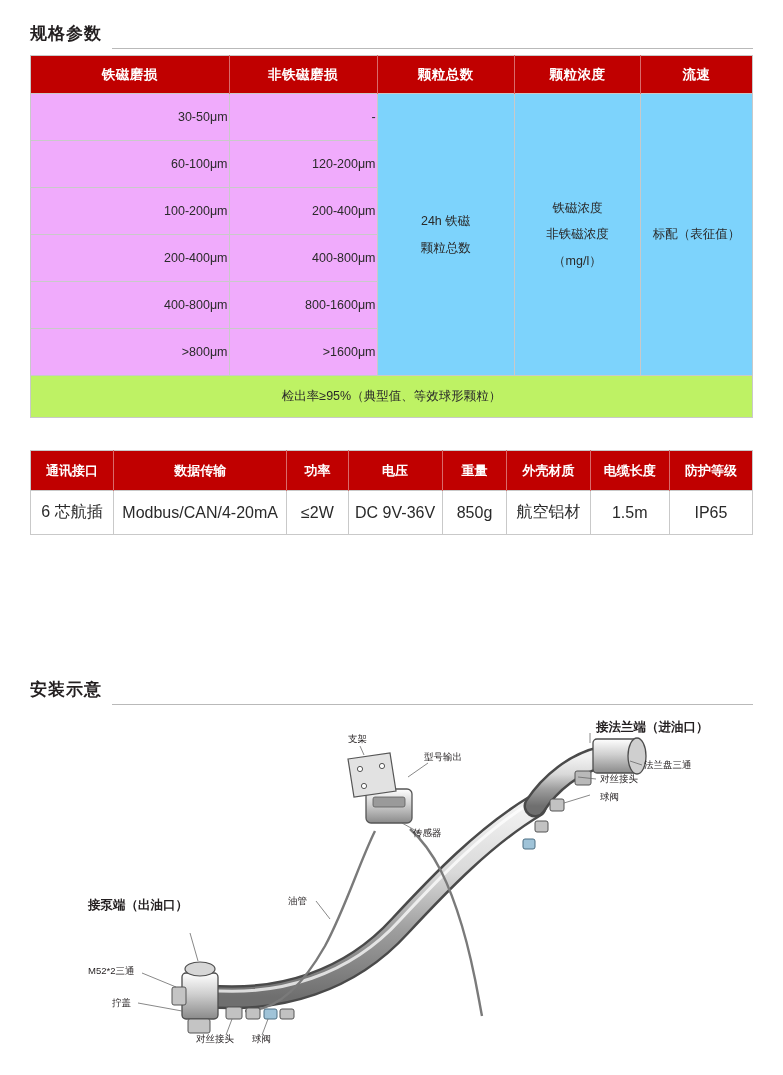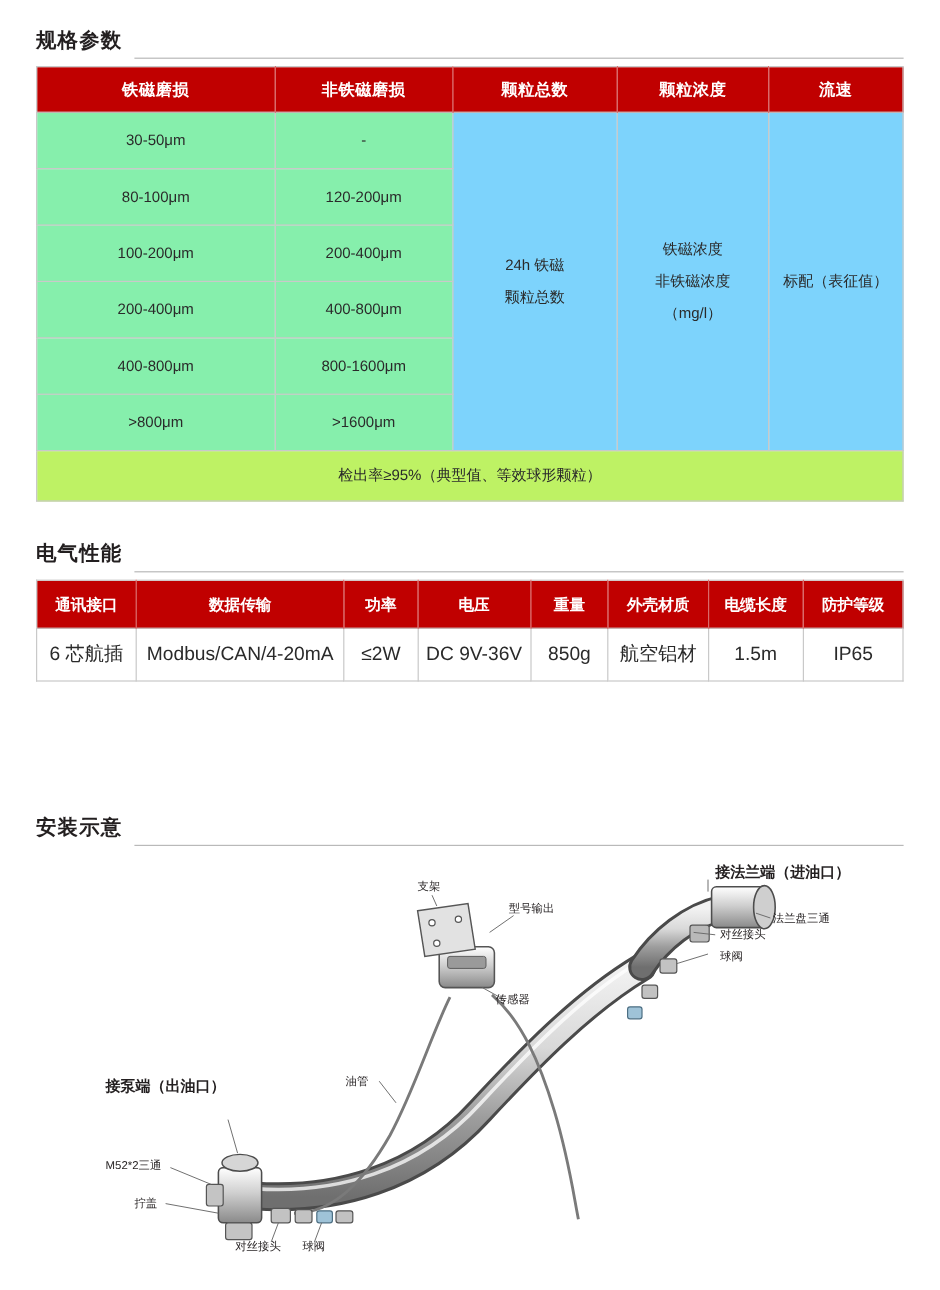--- a/index.html
+++ b/index.html
@@ -57,21 +57,21 @@
   }
   .spec-table th:last-child { border-right: none; }
   .spec-table td {
     border: 1px solid #c9c9c9;
     text-align: center;
     font-size: 12.5px;
     height: 47px;
     color: #2a2a2a;
     background: #7dd3fc;
   }
-  .spec-table td.white { background: #86efac; }
+  .spec-table td.white { background: #f0abfc; text-align: right; }
   .spec-table td.tall { font-size: 12.5px; line-height: 2.1; }
   .spec-table tr.footer-row td {
     height: 42px;
     background: #bef264;
     font-size: 12.5px;
   }
 
   
   .elec-table { border: 1px solid #c9c9c9; table-layout: fixed; }
   .elec-table th {
@@ -145,21 +145,21 @@
             <div>颗粒总数</div>
           </td>
           <td rowspan="6" class="tall">
             <div>铁磁浓度</div>
             <div>非铁磁浓度</div>
             <div>（mg/l）</div>
           </td>
           <td rowspan="6">标配（表征值）</td>
         </tr>
         <tr>
-          <td class="white">80-100μm</td>
+          <td class="white">60-100μm</td>
           <td class="white">120-200μm</td>
         </tr>
         <tr>
           <td class="white">100-200μm</td>
           <td class="white">200-400μm</td>
         </tr>
         <tr>
           <td class="white">200-400μm</td>
           <td class="white">400-800μm</td>
         </tr>
@@ -172,24 +172,20 @@
           <td class="white">&gt;1600μm</td>
         </tr>
         <tr class="footer-row">
           <td colspan="5">检出率≥95%（典型值、等效球形颗粒）</td>
         </tr>
       </tbody>
     </table>
   </div>
 
   <div class="block" style="top:450px;">
-    <div class="section-head">
-      <span class="title">电气性能</span>
-      <span class="rule"></span>
-    </div>
 
     <table class="elec-table">
       <colgroup>
         <col style="width:11.5%">
           <col style="width:24%">
           <col style="width:8.5%">
           <col style="width:13%">
         <col style="width:9%">
           <col style="width:11.5%">
           <col style="width:11%">

